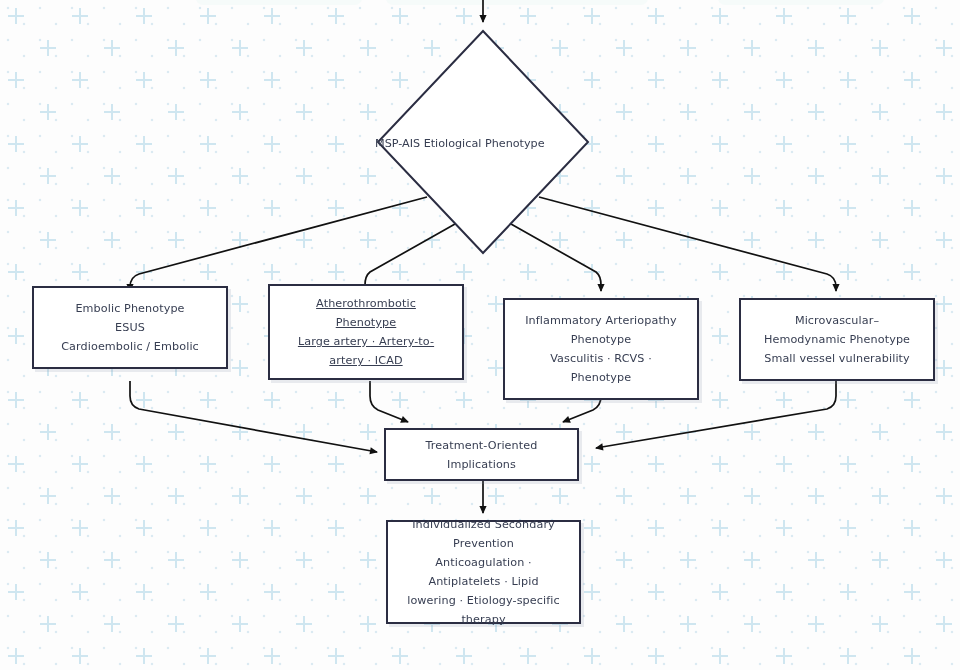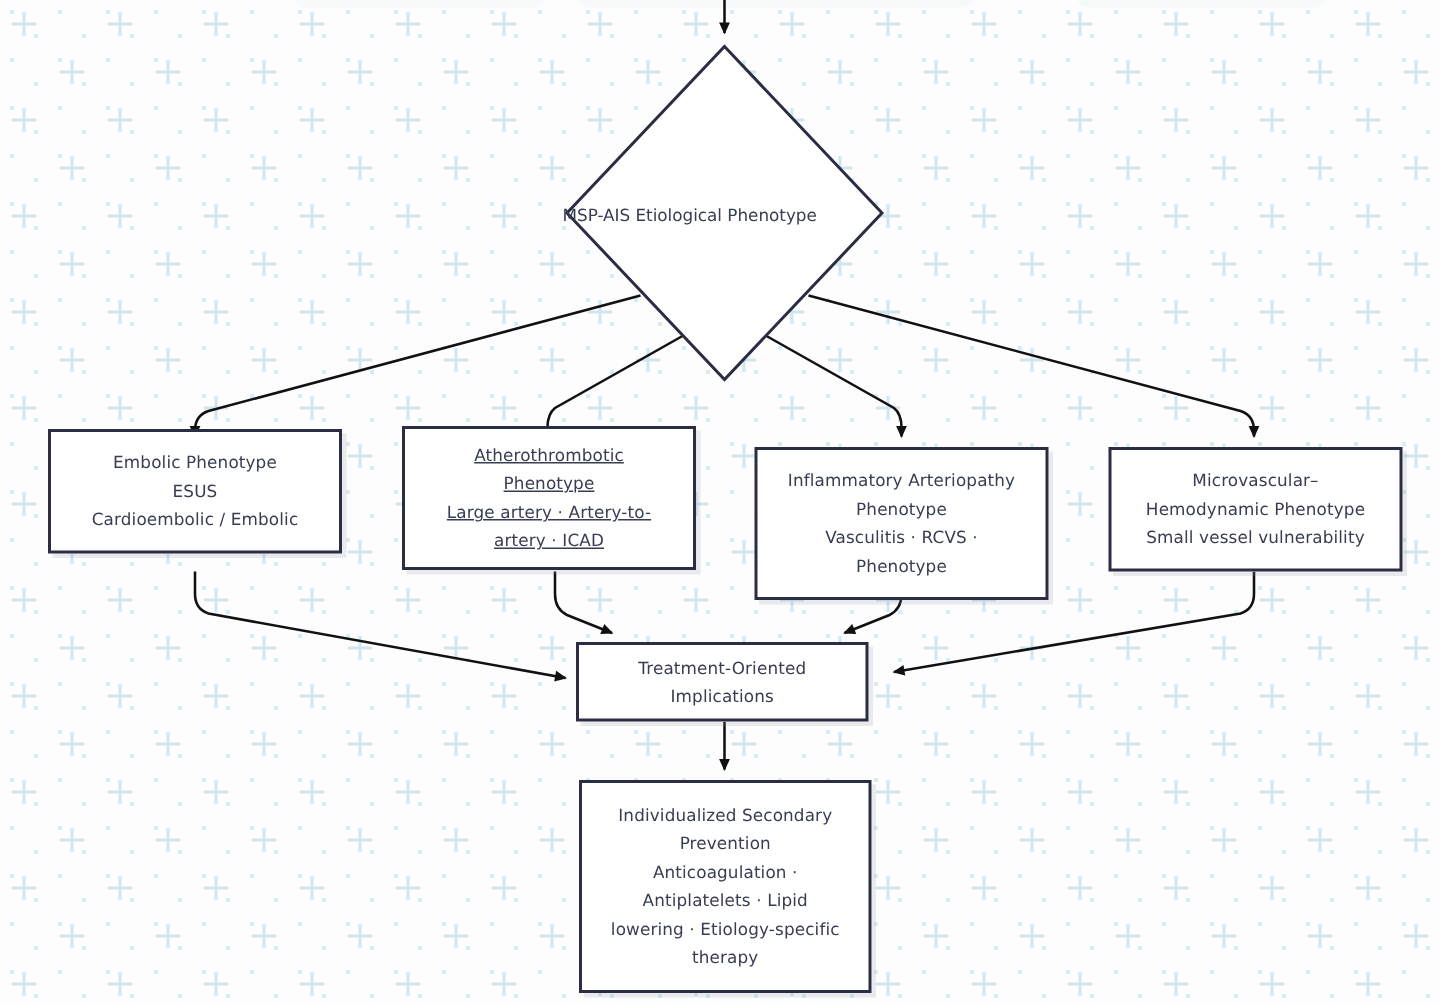--- a/index.html
+++ b/index.html
@@ -178,21 +178,21 @@
     </span>
   </div>
 
   <div class="node" style="left:384px; top:428px; width:195px; height:53px;">
     <span>
       <span>Treatment-Oriented</span>
       <span>Implications</span>
     </span>
   </div>
 
-  <div class="node" style="left:386px; top:520px; width:195px; height:142px;">
+  <div class="node" style="left:386px; top:520px; width:195px; height:104px;">
     <span>
       <span>Individualized Secondary</span>
       <span>Prevention</span>
       <span>Anticoagulation ·</span>
       <span>Antiplatelets · Lipid</span>
       <span>lowering · Etiology-specific</span>
       <span>therapy</span>
     </span>
   </div>
 

